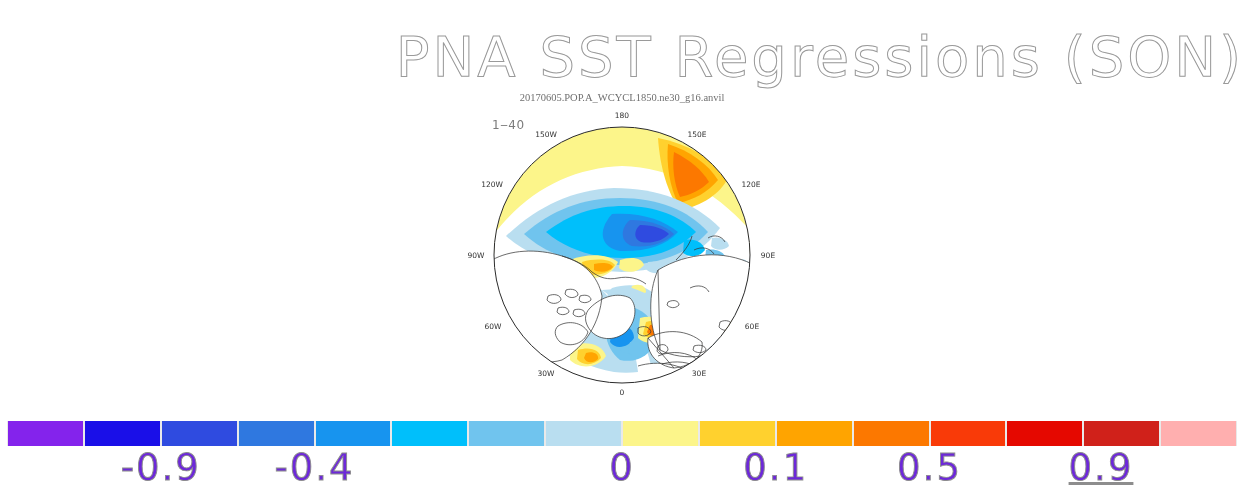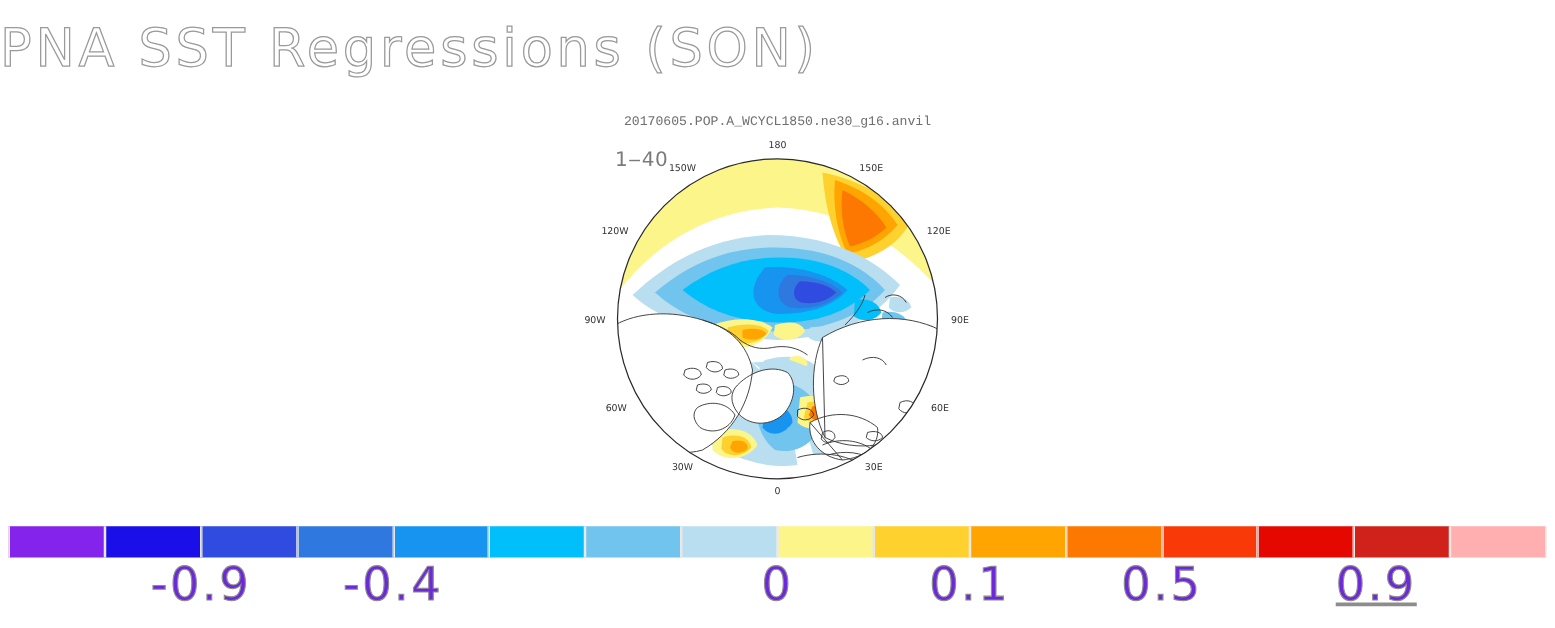--- a/index.html
+++ b/index.html
@@ -12,25 +12,25 @@
     height: 502px;
     position: relative;
     font-family: "Liberation Sans", sans-serif;
     overflow: hidden;
   }
 
   
   #figure-title {
     position: absolute;
     left: 0;
-    top: 14px;
+    top: 24px;
     width: 1244px;
-    text-align: left;
+    text-align: right;
     font-family: "DejaVu Sans", sans-serif;
-    font-size: 42px;
+    font-size: 56px;
     letter-spacing: 3px;
     font-weight: 400;
     color: #ffffff;
     -webkit-text-stroke: 1px #9a9a9a;
     text-shadow: 0 0 0 #9a9a9a;
     user-select: none;
     white-space: nowrap;
   }
 
   
@@ -40,31 +40,31 @@
     top: 92px;
     width: 320px;
     height: 310px;
   }
   #panel-subtitle {
     position: absolute;
     left: 0;
     top: 0;
     width: 320px;
     text-align: center;
-    font-family: Liberation Mono, monospace;
+    font-family: Liberation Serif, serif;
     font-size: 10.5px;
     color: #6f6f6f;
     white-space: nowrap;
   }
   #case-label {
     position: absolute;
     left: 30px;
     top: 26px;
     font-family: "DejaVu Sans", sans-serif;
-    font-size: 16px;
+    font-size: 12px;
     color: #7b7b7b;
     letter-spacing: 0.5px;
   }
 
   #map-svg {
     position: absolute;
     left: 0;
     top: 18px;
   }
 

